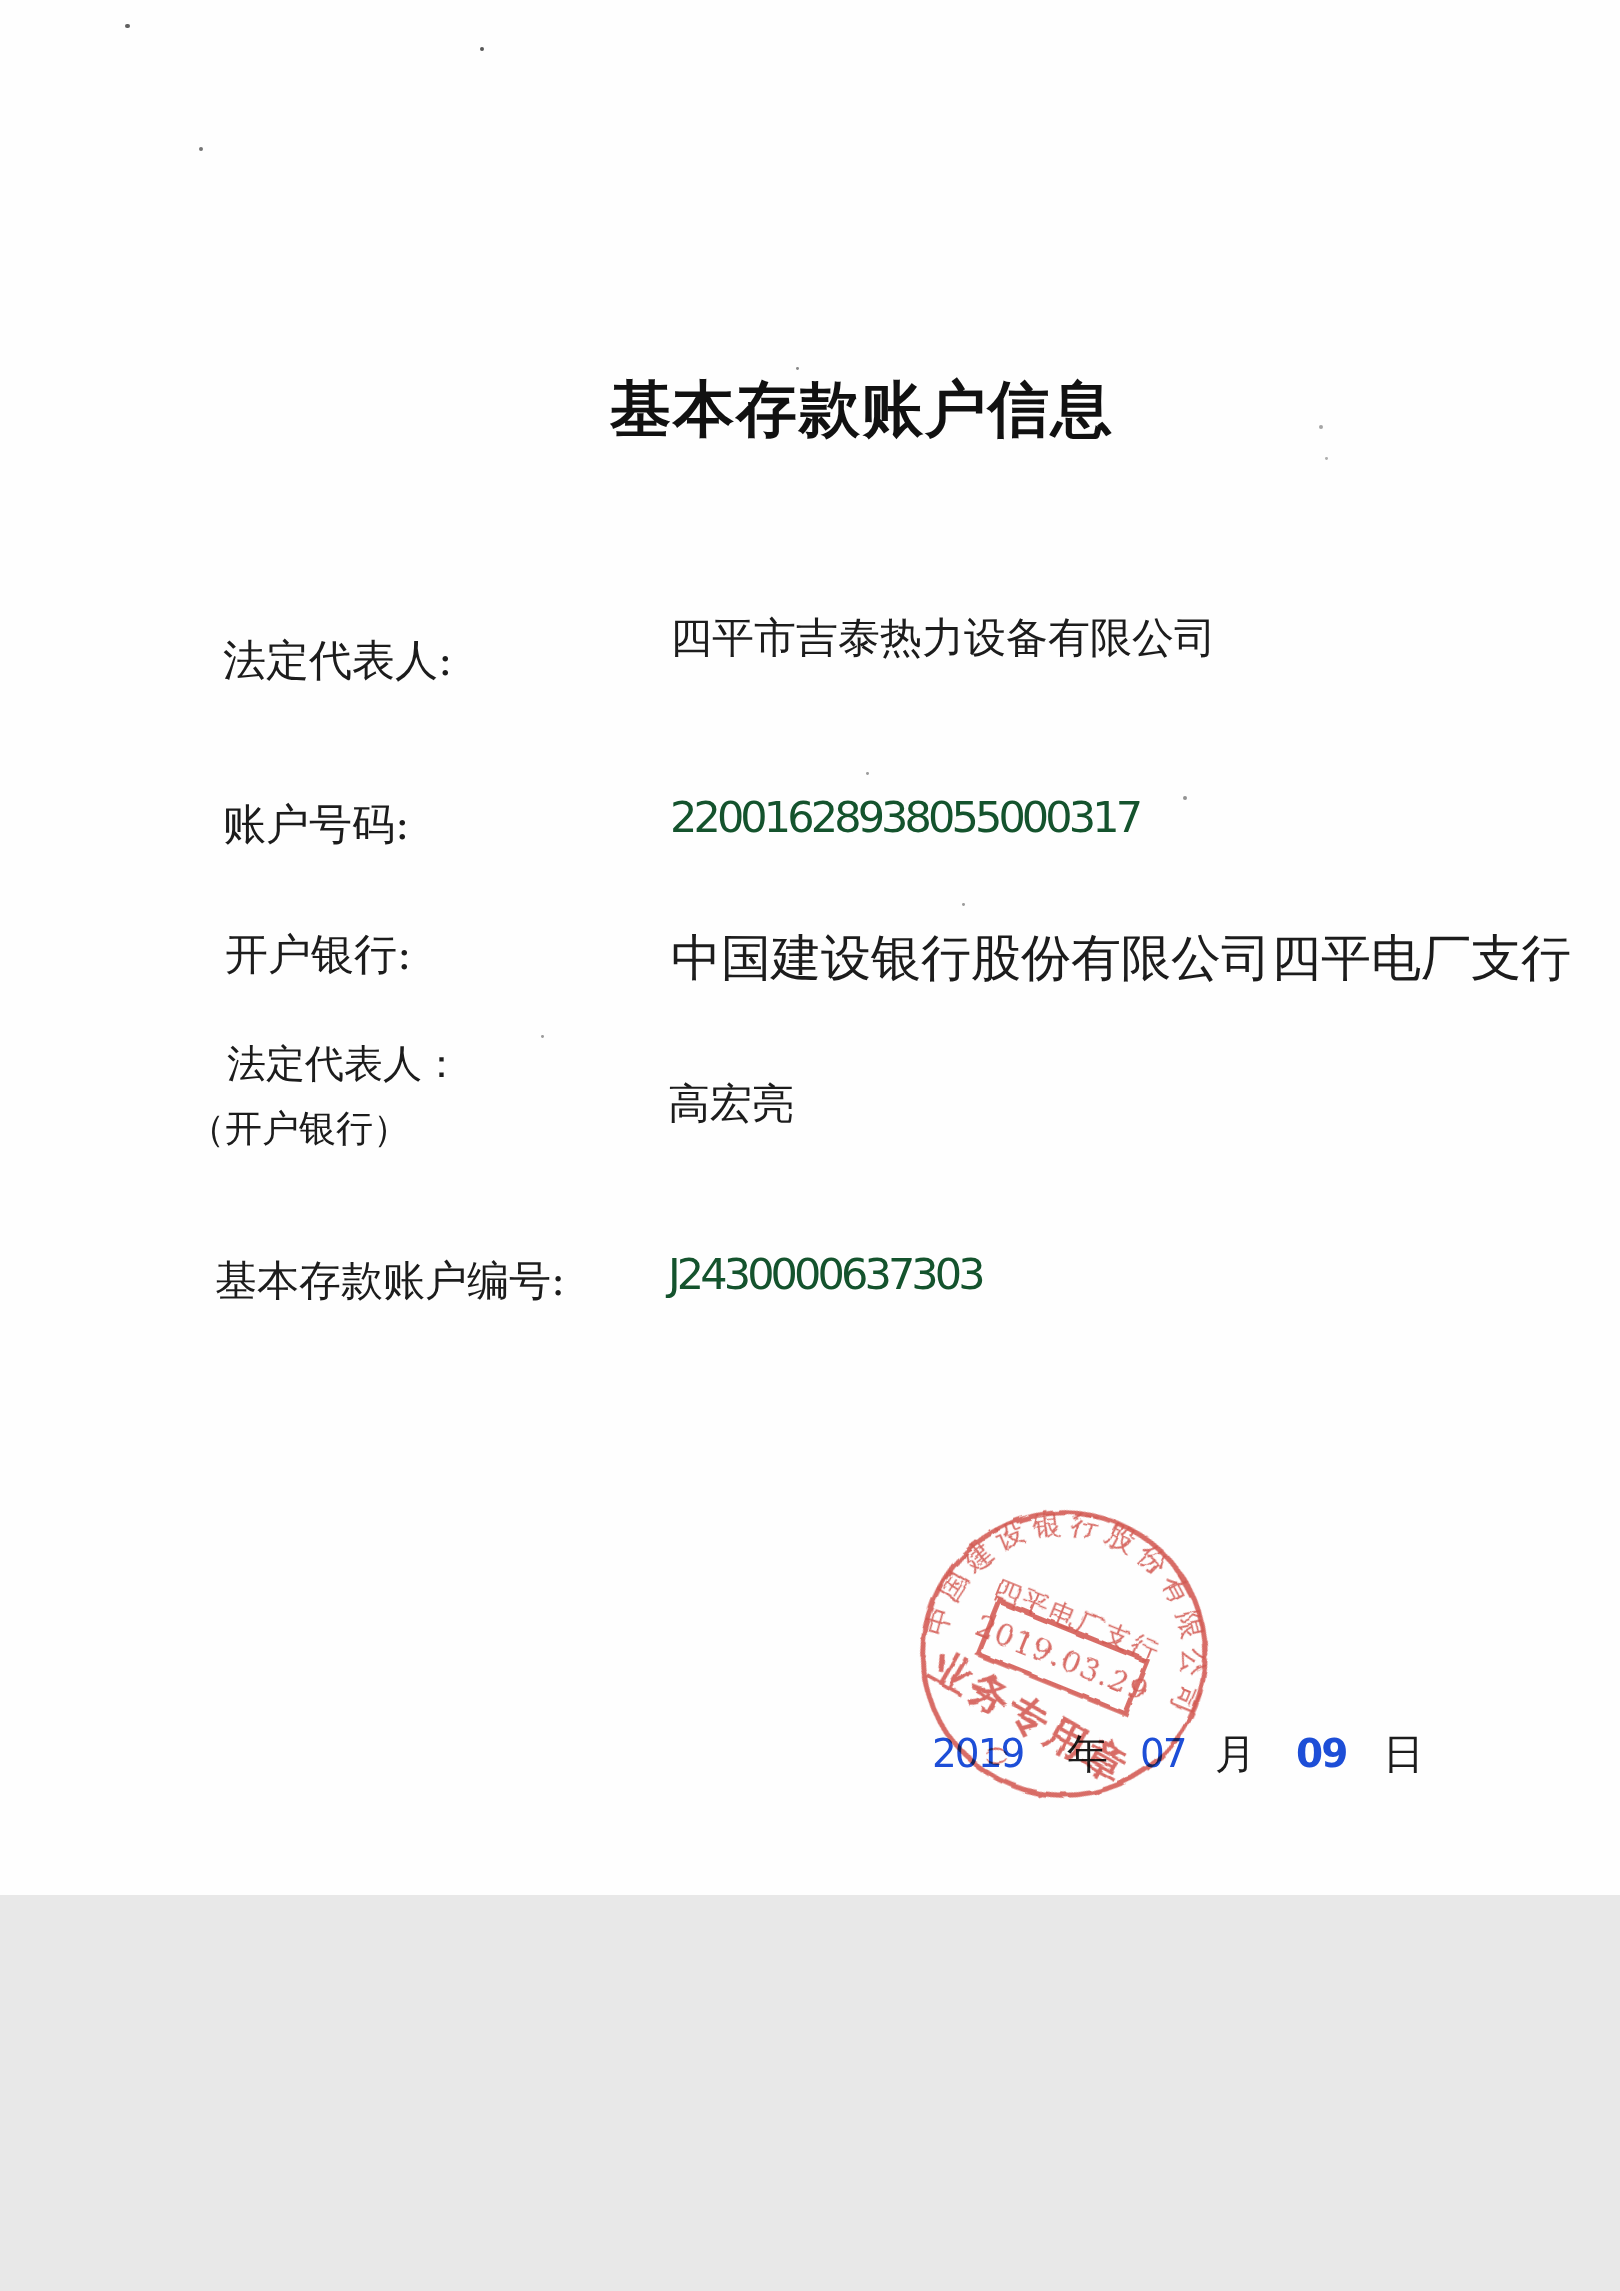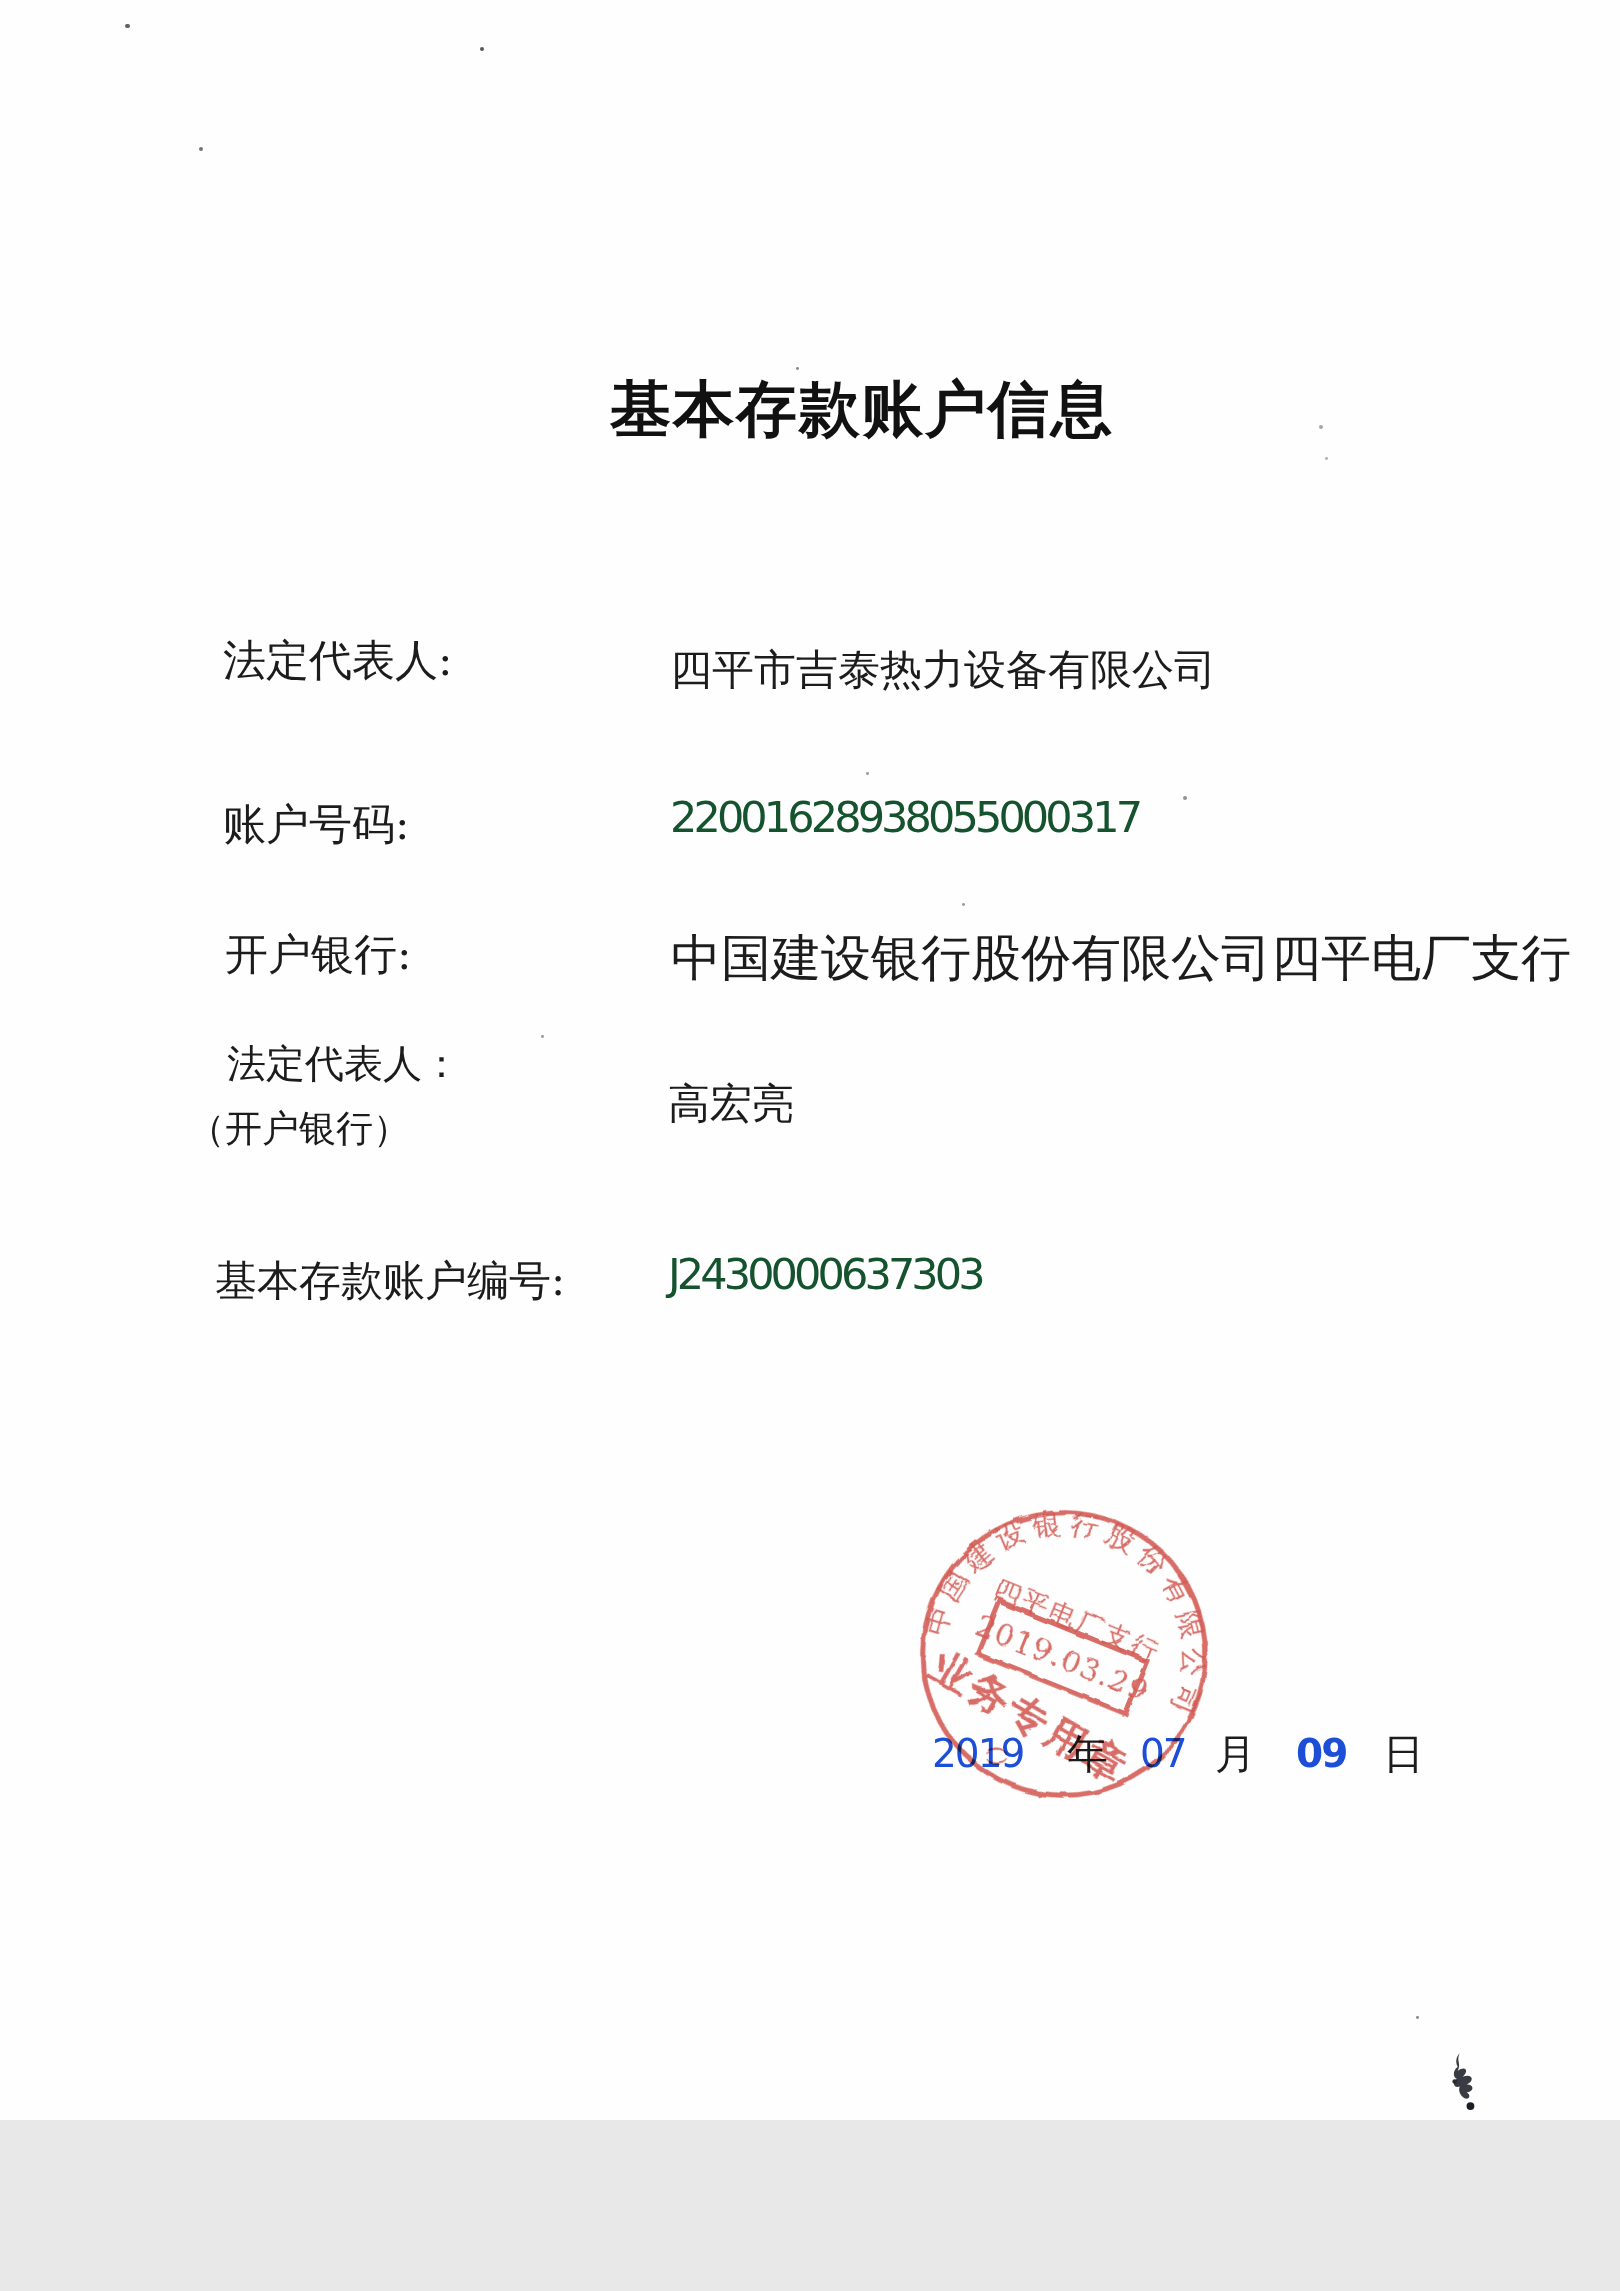--- a/index.html
+++ b/index.html
@@ -1,19 +1,19 @@
 <!DOCTYPE html>
 <html><head>
 <meta charset="utf-8">
 <style>
   html, body { margin: 0; padding: 0; background: #e8e8e8; }
   .page {
     position: relative;
     width: 1620px;
-    height: 2120px;
+    height: 1895px;
     background: #fefefe;
     overflow: hidden;
     font-family: "DejaVu Serif", serif;
     color: #1d1d1d;
     --stamp-color: #cf4a42;
   }
   .doc-title {
     position: absolute;
     left: 610px;
     top: 369px;
@@ -81,21 +81,21 @@
 </style>
 </head>
 <body>
 
 <div class="page" style="--stamp-color: #cf4a42;">
 
   <div class="doc-title">基本存款账户信息</div>
 
   <div>
     <div class="field-label" style="left:223px; top:632px;">法定代表人:</div>
-    <div class="field-value" style="left:670px; top:642px;font-family:Liberation Mono, monospace;">四平市吉泰热力设备有限公司</div>
+    <div class="field-value" style="left:670px; top:610px;font-family:Liberation Mono, monospace;">四平市吉泰热力设备有限公司</div>
   </div>
 
   <div>
     <div class="field-label" style="left:223px; top:796px;">账户号码:</div>
     <div class="field-value num" style="left:670px; top:792px;">22001628938055000317</div>
   </div>
 
   <div>
     <div class="field-label" style="left:225px; top:926px;">开户银行:</div>
     <div class="field-value bank-value" style="left:671px; top:925px;">中国建设银行股份有限公司四平电厂支行</div>

